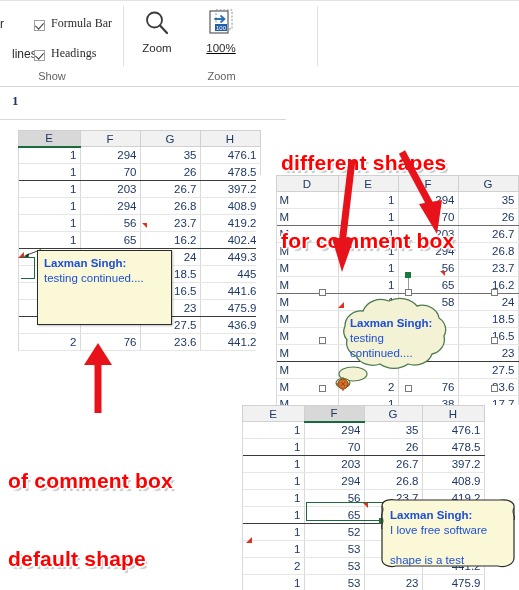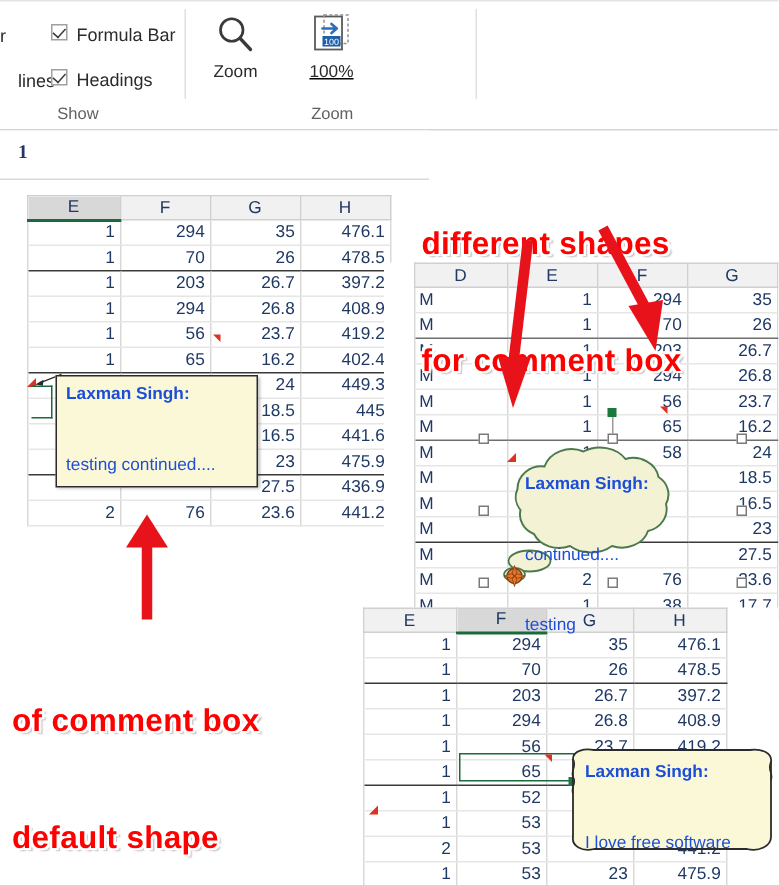--- a/index.html
+++ b/index.html
@@ -18,21 +18,21 @@
   }
   #ribbon .topline{position:absolute;left:0;top:0;width:519px;height:1px;background:#e3e3e3;}
   .rb-group{position:absolute;top:0;height:86px;}
   .rb-sep{position:absolute;top:6px;width:1px;height:60px;background:#e0e0e0;}
   .grp-label{
     position:absolute;bottom:4px;width:100%;text-align:center;
     font-size:11px;color:#616161;
   }
   
   #grp-show{left:0;width:124px;}
-  .chk-row{position:absolute;display:flex;align-items:flex-start;gap:6px;}
+  .chk-row{position:absolute;display:flex;align-items:flex-end;gap:6px;font-family:Liberation Serif, serif;}
   .chk-box{
     width:11px;height:11px;border:1px solid #a0a0a0;background:#fff;
     position:relative;box-sizing:border-box;flex:0 0 auto;
   }
   .chk-box::after{
     content:"";position:absolute;left:2px;top:0px;width:4px;height:7px;
     border:solid #3b3b3b;border-width:0 1.4px 1.4px 0;transform:rotate(42deg);
   }
   .chk-label{font-size:12px;color:#2b2b2b;white-space:nowrap;}
   .trunc-label{position:absolute;font-size:12px;color:#2b2b2b;}
@@ -76,21 +76,21 @@
   
   .greendot{position:absolute;width:6px;height:6px;background:#1a7a3c;}
 
   
   .cmt{
     position:absolute;background:#fbf8d8;
     font-family:"Liberation Sans", sans-serif;
     color:#1d4ed8;box-sizing:border-box;
   }
   .cmt .cname{font-weight:bold;font-size:11.5px;line-height:15px;}
-  .cmt .cbody{font-size:11.5px;line-height:15px;margin-top:32px;}
+  .cmt .cbody{font-size:11.5px;line-height:15px;}
   #cmt-default{
     left:37px;top:250px;width:135px;height:75px;
     border:1px solid #2b2b2b;padding:5px 6px;
     box-shadow:1px 1px 2px rgba(0,0,0,.25);
   }
   
   #cmt-line{position:absolute;left:22px;top:248px;width:22px;height:16px;}
 
   
   #cmt-cloud{left:317px;top:296px;width:148px;height:96px;}
@@ -516,22 +516,22 @@
   <svg width="148" height="96" viewBox="0 0 148 96" style="position:absolute;left:0;top:0;">
     <path d="M28,30 a16,15 0 0 1 18,-15 a19,17 0 0 1 26,-10 a20,16 0 0 1 28,5
              a17,15 0 0 1 22,12 a15,14 0 0 1 5,18 a16,15 0 0 1 -12,18
              a18,15 0 0 1 -24,10 a20,15 0 0 1 -28,0
              a18,15 0 0 1 -24,-8 a15,14 0 0 1 -9,-16 a15,14 0 0 1 -2,-14 Z" fill="#f4f2d4" stroke="#4d7a4d" stroke-width="1.3"></path>
     <ellipse cx="36" cy="78" rx="14" ry="7" fill="#f4f2d4" stroke="#4d7a4d" stroke-width="1.2"></ellipse>
     <ellipse cx="26" cy="87" rx="7" ry="4.5" fill="#f4f2d4" stroke="#4d7a4d" stroke-width="1.1"></ellipse>
   </svg>
   <div class="cloudtext">
     <div class="cname">Laxman Singh:</div>
+    <div class="cbody">testing</div>
     <div class="cbody">continued....</div>
-    <div class="cbody">testing</div>
   </div>
   <svg width="16" height="16" viewBox="0 0 16 16" style="position:absolute;left:18px;top:80px;">
     <circle cx="8" cy="8" r="5" fill="#e8742c" stroke="#7a4010" stroke-width="1"></circle>
     <path d="M8 1 L9.5 6 L8 8 L6.5 6 Z M15 8 L10 9.5 L8 8 L10 6.5 Z M8 15 L6.5 10 L8 8 L9.5 10 Z M1 8 L6 6.5 L8 8 L6 9.5 Z" fill="#e8742c" stroke="#7a4010" stroke-width=".5"></path>
   </svg>
 </div>
 
 <div class="redflag" style="left:246px;top:537px;border-width:0 0 6px 6px;border-color:transparent transparent #e03020 transparent;"></div>
 <div style="position:absolute;left:306px;top:502px;width:77px;height:19px;border:1.6px solid #1a6b3c;box-sizing:border-box;"></div>
 <div class="greendot" style="left:379px;top:518px;"></div>

